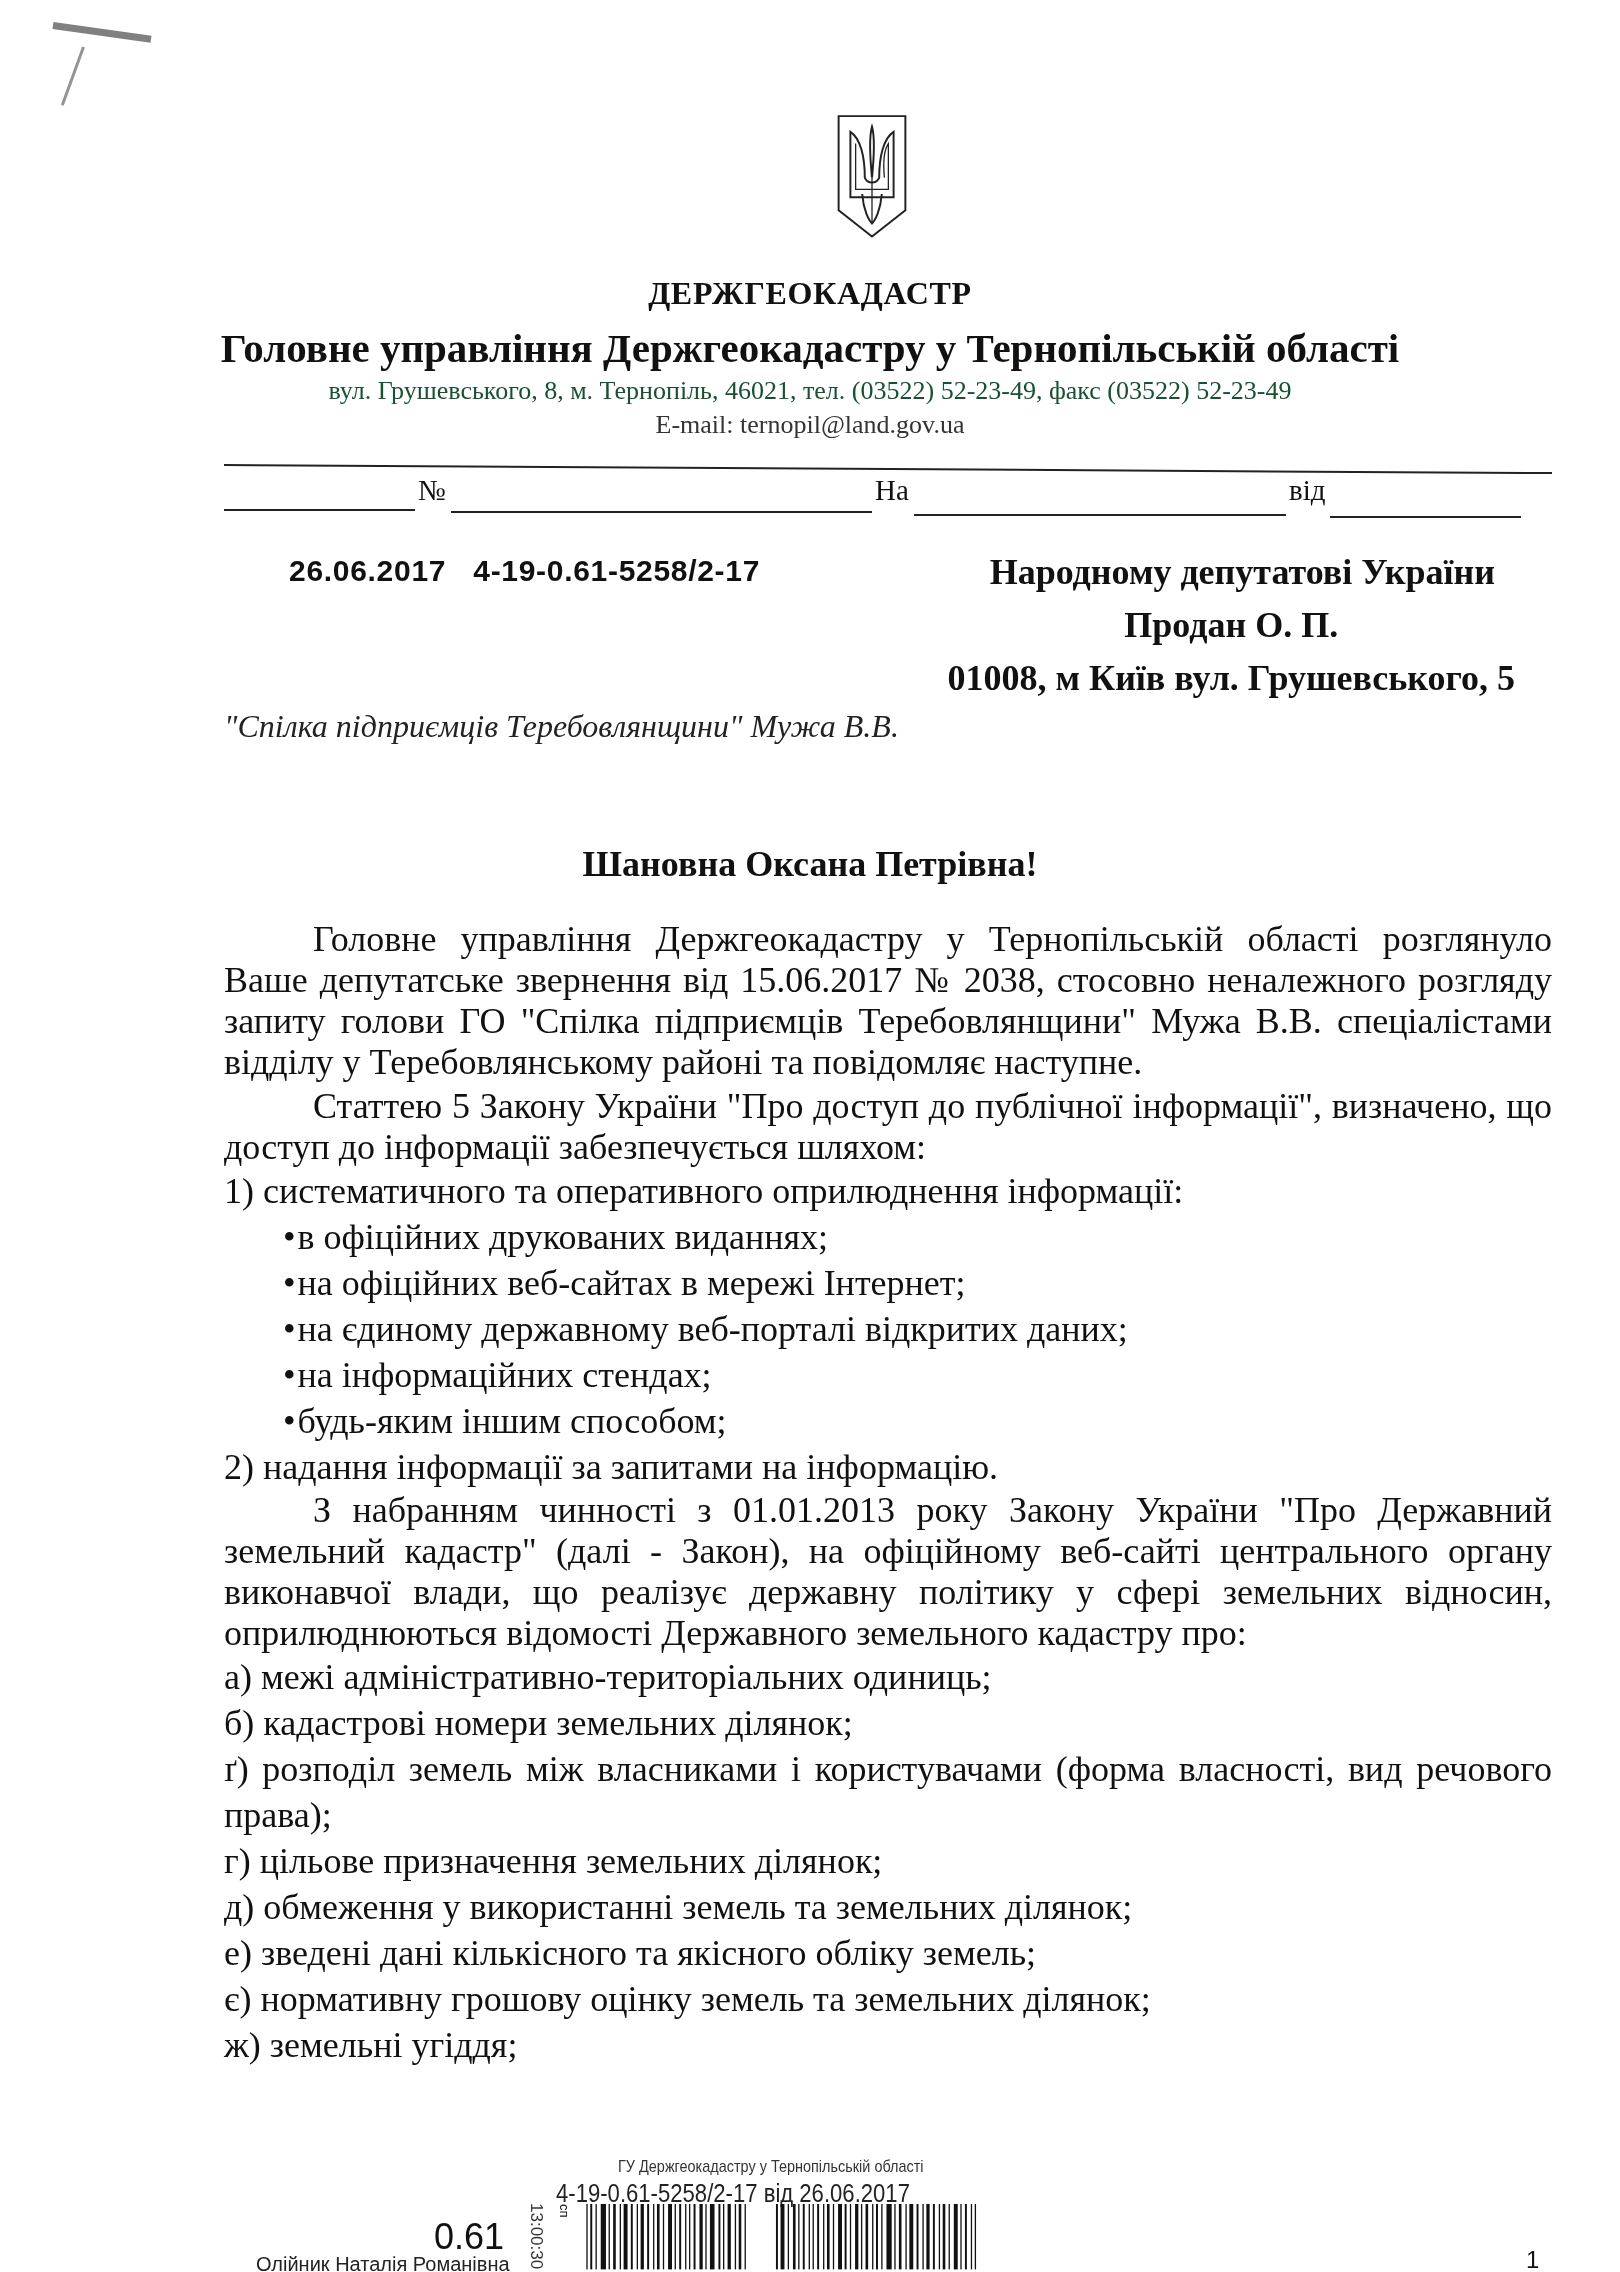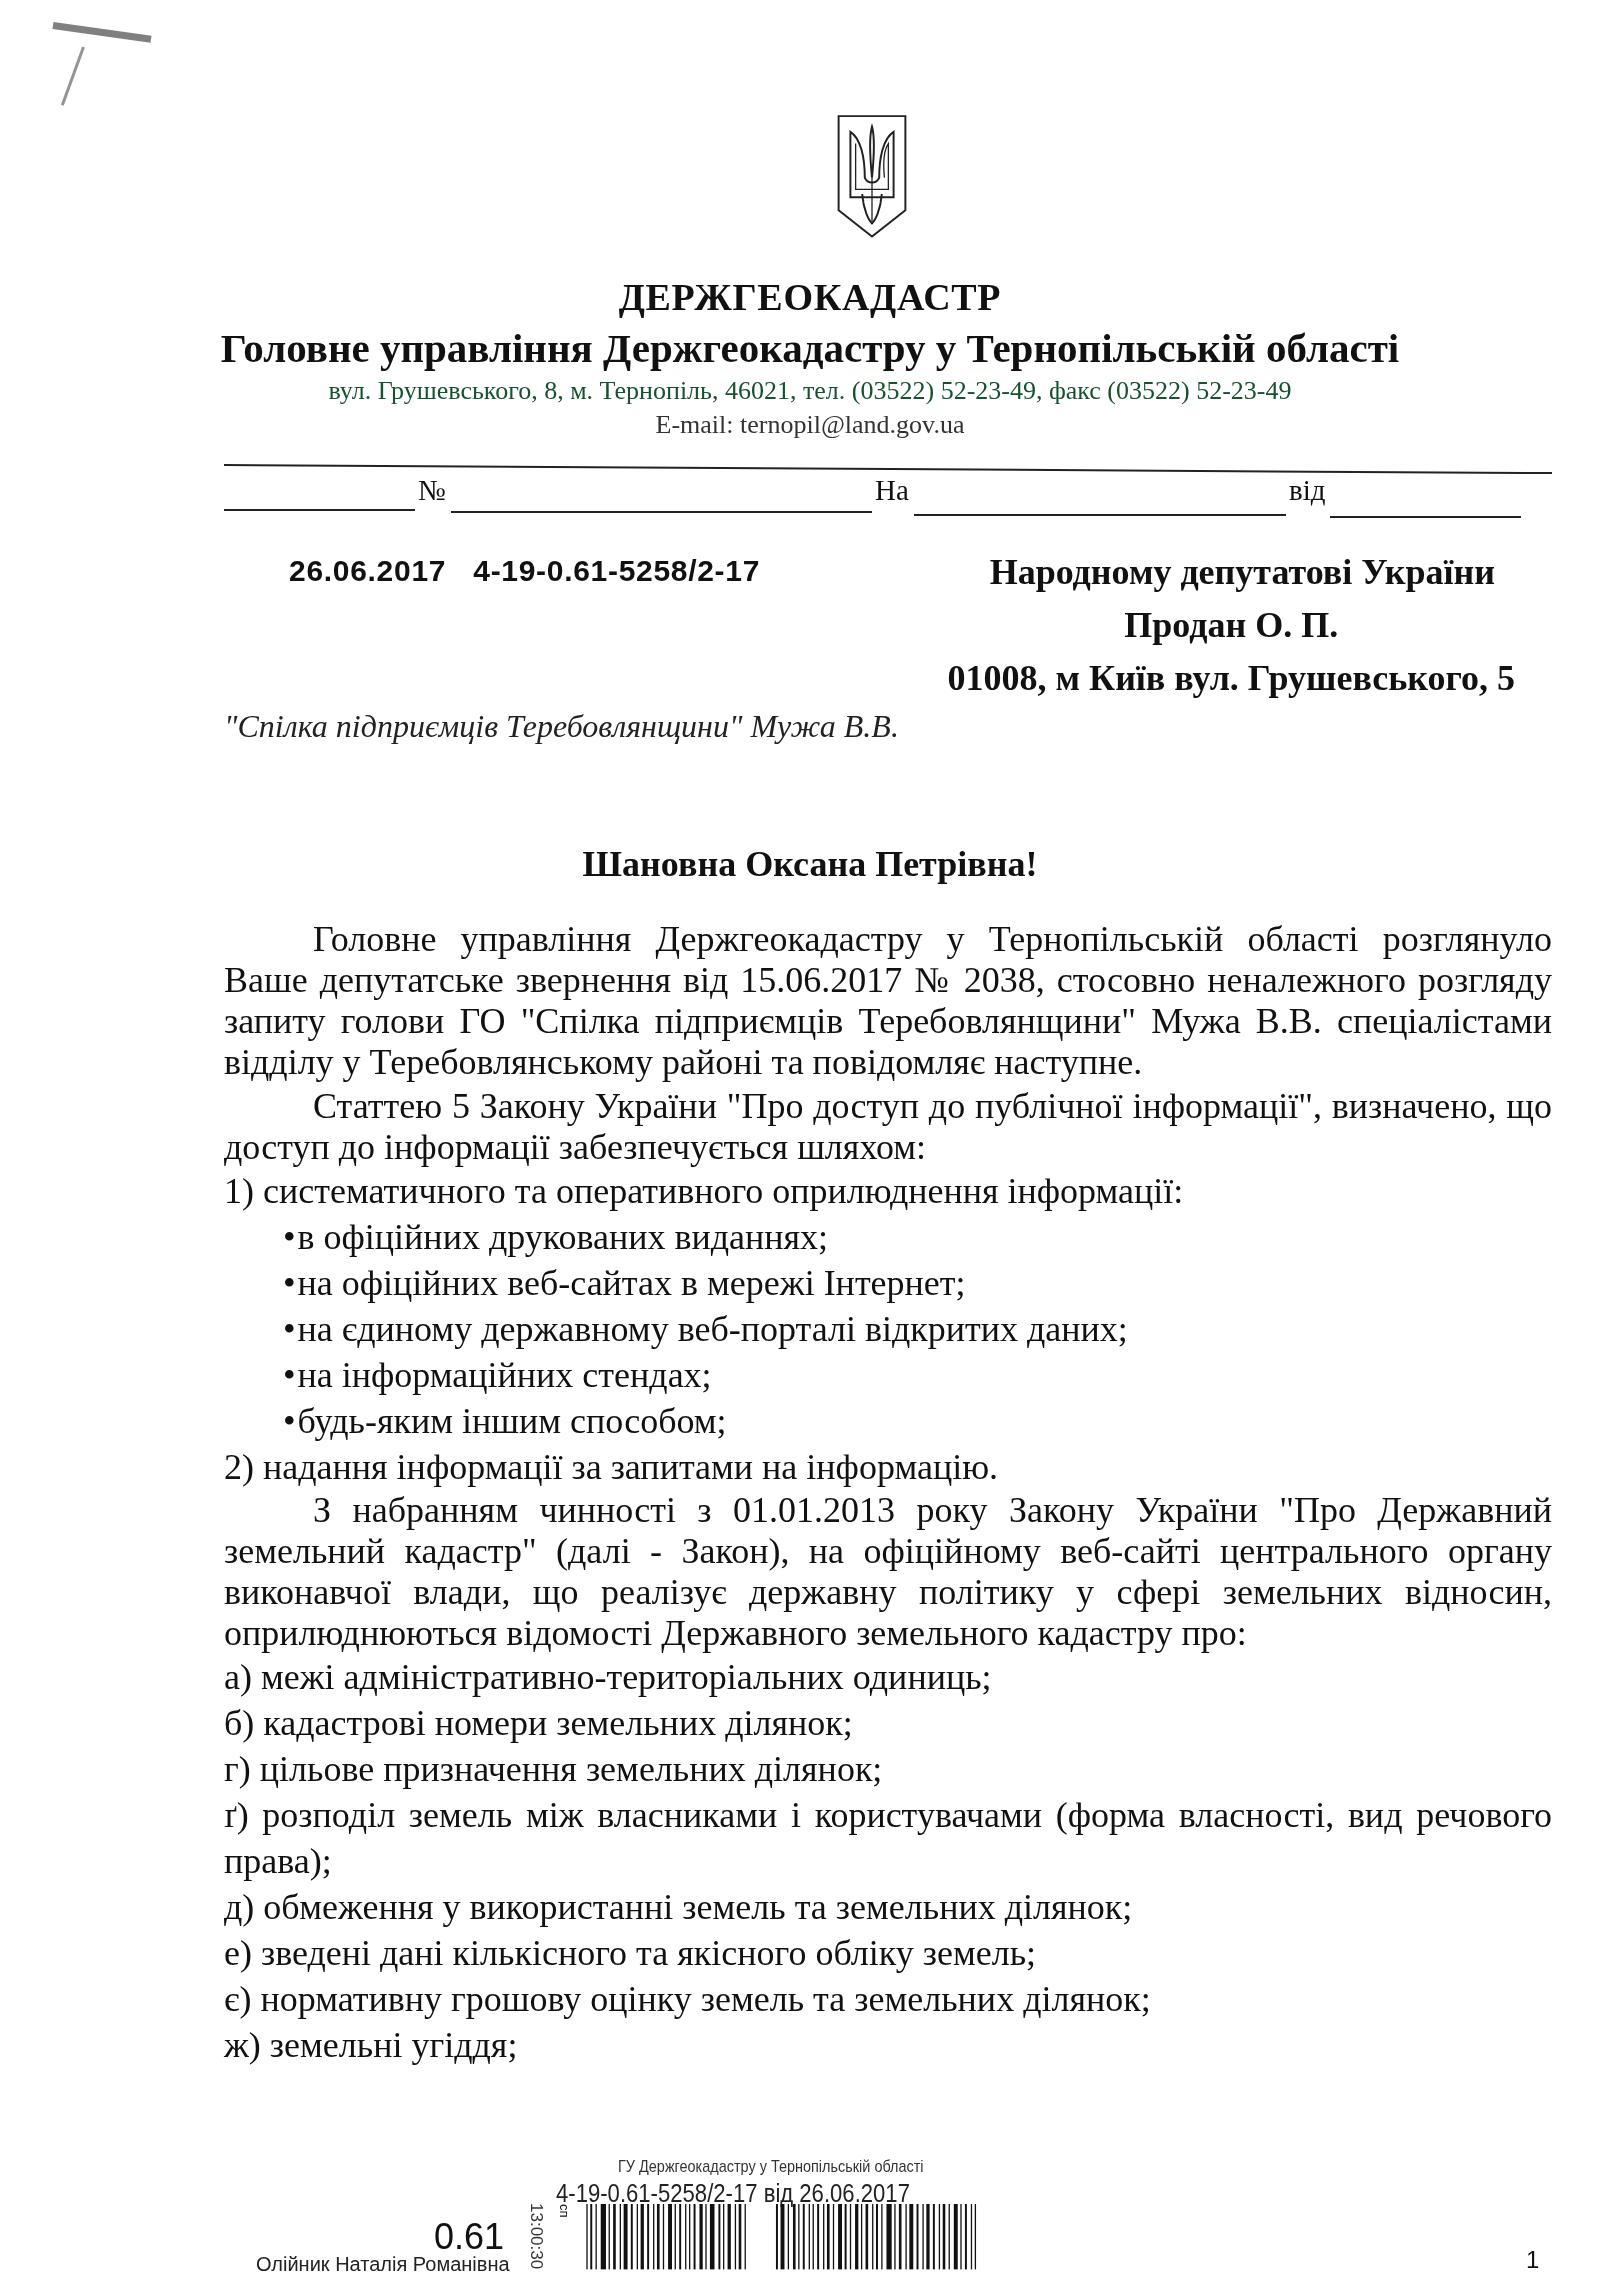--- a/index.html
+++ b/index.html
@@ -8,21 +8,21 @@
   .abs { position: absolute; }
 
   
   .scan-mark-1 { left: 53px; top: 22px; width: 99px; height: 6.6px; background: #555;
                  transform: rotate(8deg); transform-origin: left center; opacity: .75; }
   .scan-mark-2 { left: 82px; top: 47px; width: 2.6px; height: 62px; background: #666;
                  transform: rotate(20deg); transform-origin: top center; opacity: .7; }
 
   .coat { left: 836px; top: 112px; width: 72px; height: 128px; }
 
-  .org-short { left: 0; width: 100%; top: 275px; text-align: center; font-size: 38px;
+  .org-short { left: 0; width: 100%; top: 275px; text-align: center; font-size: 32px;
                font-weight: bold; letter-spacing: 0.7px; }
   .org-full  { left: 0; width: 100%; top: 324px; text-align: center; font-size: 41px;
                font-weight: bold; }
   .org-addr  { left: 0; width: 100%; top: 376px; text-align: center; font-size: 26px; color: #14532d; }
   .org-email { left: 0; width: 100%; top: 410px; text-align: center; font-size: 26px; color: #333; }
 
   .rule-top { left: 224px; top: 464px; width: 1328px; height: 2px; background: #222;
               transform: rotate(0.35deg); transform-origin: left center; }
 
   .refline { left: 224px; top: 473px; width: 1295px; height: 39px; font-size: 29px; }
@@ -120,22 +120,22 @@
     <p class="bullet"><span class="dot">•</span><span>на офіційних веб-сайтах в мережі Інтернет;</span></p>
     <p class="bullet"><span class="dot">•</span><span>на єдиному державному веб-порталі відкритих даних;</span></p>
     <p class="bullet"><span class="dot">•</span><span>на інформаційних стендах;</span></p>
     <p class="bullet"><span class="dot">•</span><span>будь-яким іншим способом;</span></p>
   </div>
   <p class="item">2) надання інформації за запитами на інформацію.</p>
   <p class="justify indent">З набранням чинності з 01.01.2013 року Закону України "Про Державний земельний кадастр" (далі - Закон), на офіційному веб-сайті центрального органу виконавчої влади, що реалізує державну політику у сфері земельних відносин, оприлюднюються відомості Державного земельного кадастру про:</p>
   <div>
     <p class="item justify">а) межі адміністративно-територіальних одиниць;</p>
     <p class="item justify">б) кадастрові номери земельних ділянок;</p>
+    <p class="item justify">ґ) розподіл земель між власниками і користувачами (форма власності, вид речового права);</p>
     <p class="item justify">г) цільове призначення земельних ділянок;</p>
-    <p class="item justify">ґ) розподіл земель між власниками і користувачами (форма власності, вид речового права);</p>
     <p class="item justify">д) обмеження у використанні земель та земельних ділянок;</p>
     <p class="item justify">е) зведені дані кількісного та якісного обліку земель;</p>
     <p class="item justify">є) нормативну грошову оцінку земель та земельних ділянок;</p>
     <p class="item">ж) земельні угіддя;</p>
   </div>
 </div>
 
 <div class="abs stamp-org">ГУ Держгеокадастру у Тернопільській області</div>
 <div class="abs stamp-reg">4-19-0.61-5258/2-17 від 26.06.2017</div>
 <div class="abs stamp-time">13:00:30</div>

